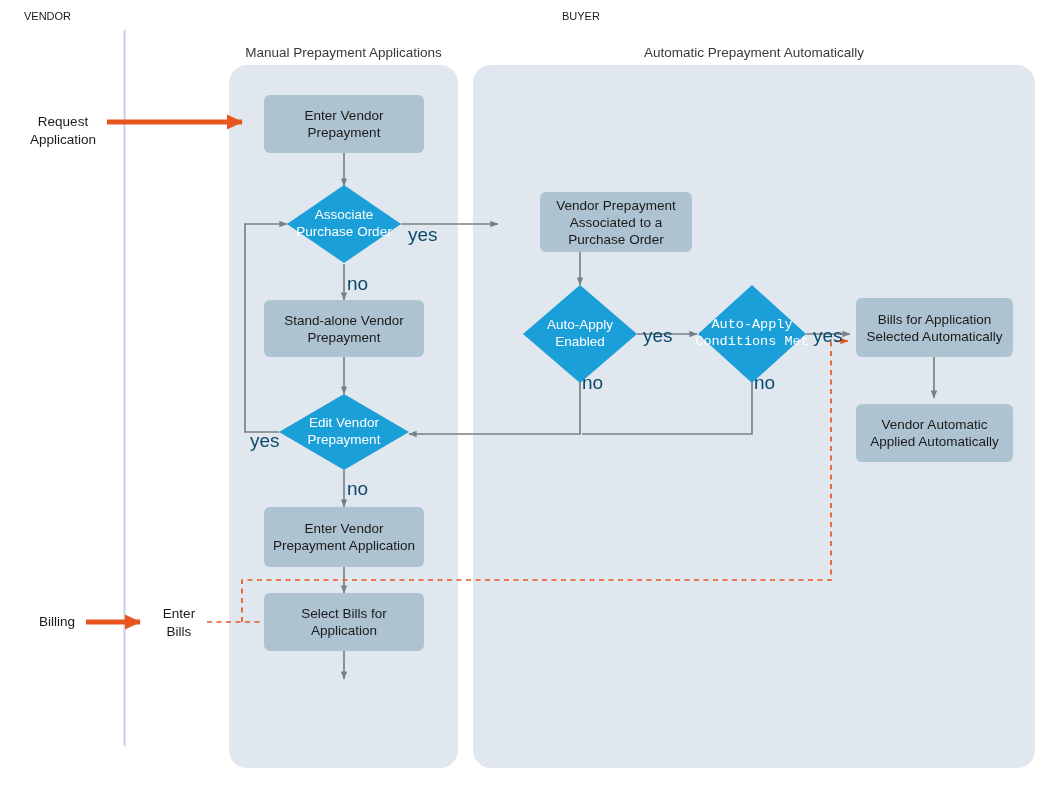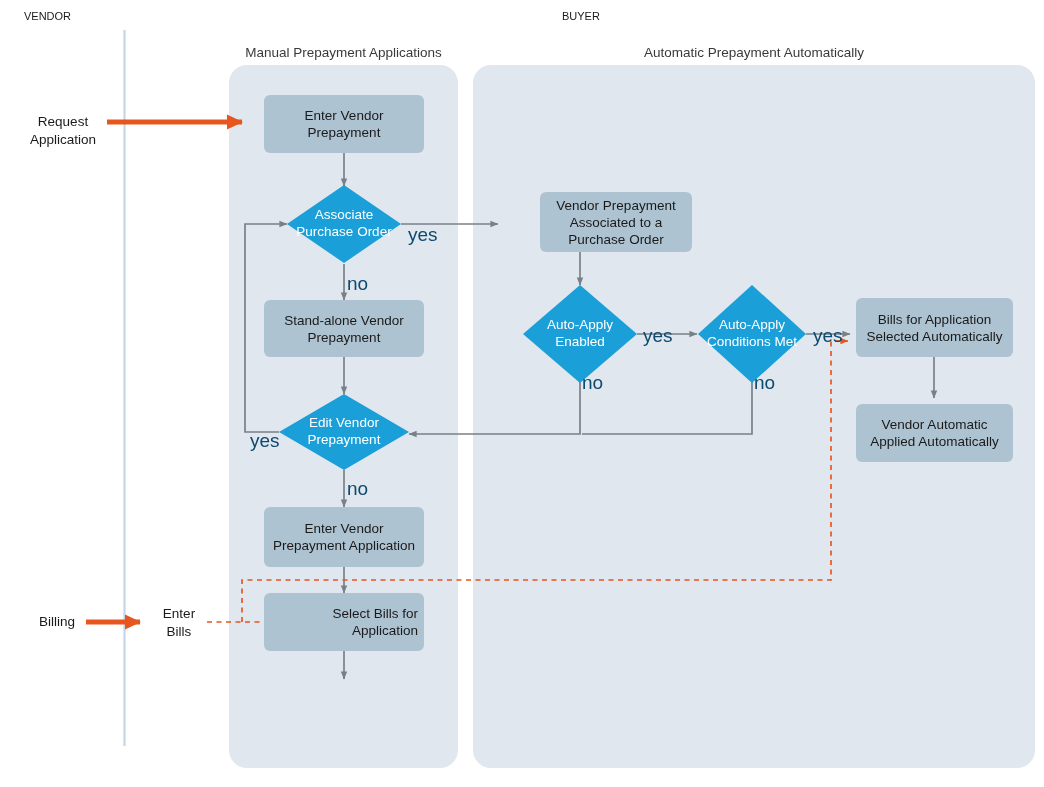--- a/index.html
+++ b/index.html
@@ -101,42 +101,42 @@
   <div class="ext-label" style="left:28px;top:613px;width:58px;">Billing</div>
   <div class="ext-label" style="left:150px;top:605px;width:58px;">Enter
 Bills</div>
 
   <div class="node proc" style="left:264px;top:95px;width:160px;height:58px;">Enter Vendor Prepayment</div>
 
   <div class="node proc" style="left:264px;top:300px;width:160px;height:57px;">Stand-alone Vendor Prepayment</div>
 
   <div class="node proc" style="left:264px;top:507px;width:160px;height:60px;">Enter Vendor Prepayment Application</div>
 
-  <div class="node proc" style="left:264px;top:593px;width:160px;height:58px;text-align:right;">Select Bills for Application</div>
+  <div class="node proc" style="left:264px;top:593px;width:160px;height:58px;">Select Bills for Application</div>
 
 
   <div class="node proc" style="left:504px;top:192px;width:152px;height:60px;margin-left:36px;">Vendor Prepayment Associated to a Purchase Order</div>
 
   <div class="node proc" style="left:856px;top:298px;width:157px;height:59px;">Bills for Application Selected Automatically</div>
 
   <div class="node proc" style="left:856px;top:404px;width:157px;height:58px;">Vendor Automatic Applied Automatically</div>
 
   <div class="dec-wrap" style="left:287px;top:185px;width:114px;height:78px;">
     <div class="dec-label">Associate Purchase Order</div>
   </div>
 
   <div class="dec-wrap" style="left:279px;top:394px;width:130px;height:76px;">
     <div class="dec-label">Edit Vendor Prepayment</div>
   </div>
 
   <div class="dec-wrap" style="left:523px;top:285px;width:114px;height:98px;">
     <div class="dec-label">Auto-Apply Enabled</div>
   </div>
 
-  <div class="dec-wrap" style="left:690px;top:285px;width:124px;height:98px;">
+  <div class="dec-wrap" style="left:690px;top:285px;width:124px;height:98px;font-family:Liberation Mono, monospace;">
     <div class="dec-label">Auto-Apply Conditions Met</div>
   </div>
 
   <div class="edge-label" style="left:408px;top:224px;">yes</div>
   <div class="edge-label" style="left:347px;top:273px;">no</div>
   <div class="edge-label" style="left:250px;top:430px;">yes</div>
   <div class="edge-label" style="left:347px;top:478px;">no</div>
   <div class="edge-label" style="left:643px;top:325px;">yes</div>
   <div class="edge-label" style="left:582px;top:372px;">no</div>
   <div class="edge-label" style="left:813px;top:325px;">yes</div>

